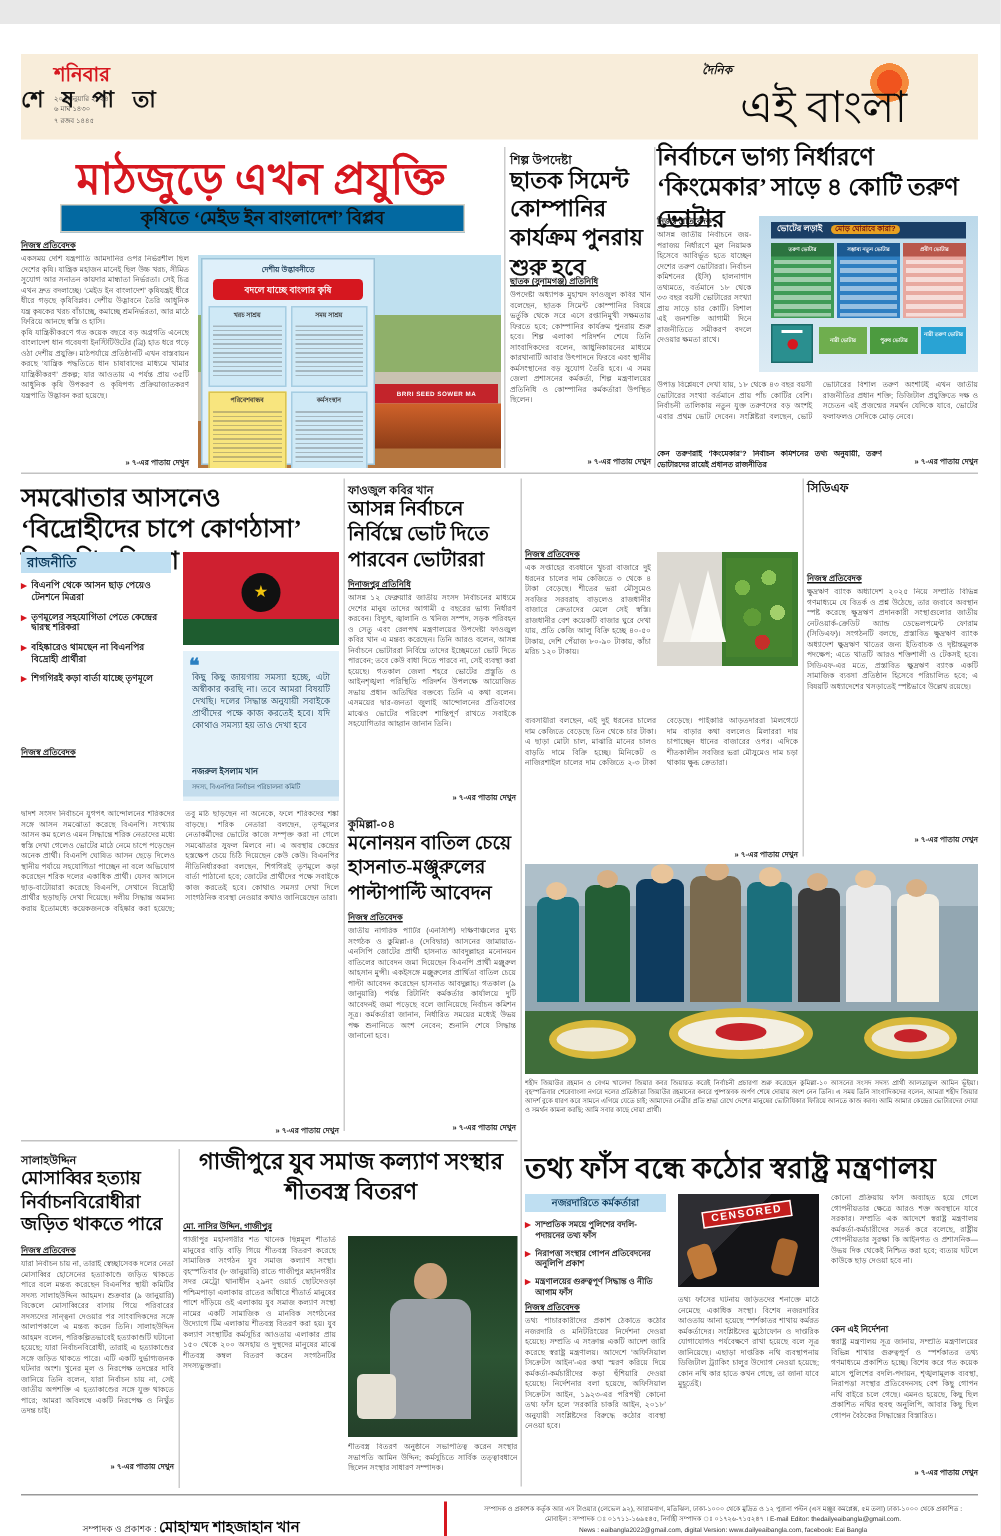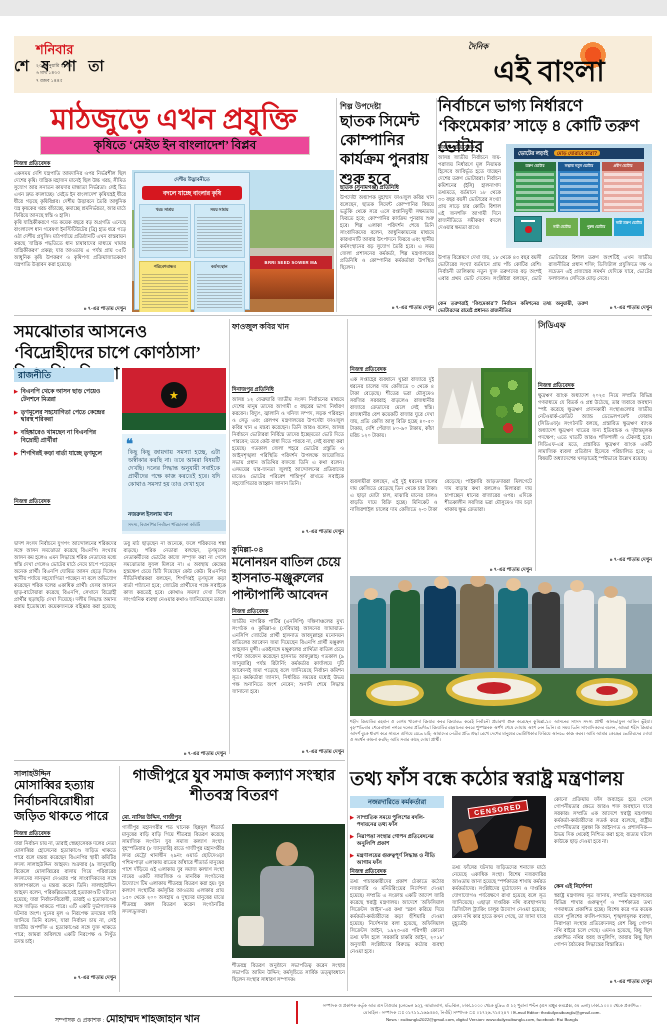--- a/index.html
+++ b/index.html
@@ -34,26 +34,26 @@
         <div>২০ জানুয়ারি ২০২৪</div>
         <div>৬ মাঘ ১৪৩০</div>
         <div>৭ রজব ১৪৪৫</div>
       </div>
     </div>
     <div class="abs" style="left:0;right:12px;top:18px;text-align:left;font-size:15px;font-weight:800;color:#111;letter-spacing:4px;">শে ষ পা তা</div>
     <div class="abs" style="right:18px;top:2px;width:170px;height:53px;">
       <div class="abs" style="right:28px;top:4px;width:26px;height:26px;border-radius:50%;
                   background:radial-gradient(circle at 50% 50%, #f0541e 0 45%, #f58a3c 45% 70%, rgba(245,138,60,0) 70%);"></div>
       <div class="abs" style="left:4px;top:2px;font-size:8px;font-weight:700;font-style:italic;color:#111;">দৈনিক</div>
-      <div class="abs hl" style="left:0;top:10px;width:170px;text-align:center;font-size:29px;font-weight:700;color:#0b0b0b;">এই বাংলা</div>
+      <div class="abs hl" style="left:0;top:10px;width:170px;text-align:center;font-size:29px;font-weight:400;color:#0b0b0b;">এই বাংলা</div>
     </div>
   </div>
 
   <div class="abs hl red" style="left:14px;top:80px;width:320px;text-align:center;font-size:29px;font-weight:800;">মাঠজুড়ে এখন প্রযুক্তি</div>
-  <div class="abs" style="left:40px;top:120px;width:268px;height:17px;background:#ec4899;border:1px solid #d8d2c4;
+  <div class="abs" style="left:40px;top:120px;width:268px;height:17px;background:#0369a1;border:1px solid #d8d2c4;
               text-align:center;font-size:12px;font-weight:800;color:#111;font-family:'Liberation Serif',serif;line-height:17px;">কৃষিতে ‘মেইড ইন বাংলাদেশ’ বিপ্লব</div>
   <div class="abs byline" style="left:14px;top:144px;">নিজস্ব প্রতিবেদক</div>
   <div class="abs body-text" style="left:14px;top:154px;width:112px;height:133px;">
     <div>একসময় দেশি যন্ত্রপাতি আমদানির ওপর নির্ভরশীল ছিল দেশের কৃষি। যান্ত্রিক মহাজন মানেই ছিল উচ্চ খরচ, সীমিত সুযোগ আর সনাতন কায়দার মান্ধাতা নির্ভরতা। সেই চিত্র এখন দ্রুত বদলাচ্ছে। ‘মেইড ইন বাংলাদেশ’ কৃষিযন্ত্রই ধীরে ধীরে গড়ছে কৃষিবিপ্লব। দেশীয় উদ্ভাবনে তৈরি আধুনিক যন্ত্র কৃষকের খরচ বাঁচাচ্ছে, কমাচ্ছে শ্রমনির্ভরতা, আর মাঠে ফিরিয়ে আনছে স্বস্তি ও হাসি।</div>
     <div>কৃষি যান্ত্রিকীকরণে গত কয়েক বছরে বড় অগ্রগতি এনেছে বাংলাদেশ ধান গবেষণা ইনস্টিটিউটের (ব্রি) হাত ধরে গড়ে ওঠা দেশীয় প্রযুক্তি। মাঠপর্যায়ে প্রতিষ্ঠানটি এখন বাস্তবায়ন করছে ‘যান্ত্রিক পদ্ধতিতে ধান চাষাবাদের মাধ্যমে খামার যান্ত্রিকীকরণ’ প্রকল্প; যার আওতায় এ পর্যন্ত প্রায় ৩৫টি আধুনিক কৃষি উপকরণ ও কৃষিপণ্য প্রক্রিয়াজাতকরণ যন্ত্রপাতি উদ্ভাবন করা হয়েছে।</div>
   </div>
   <div class="abs continued" style="left:14px;top:289px;width:112px;">» ৭-এর পাতায় দেখুন</div>
 
   <div class="photo" style="left:132px;top:154px;width:202px;height:142px;background:linear-gradient(to bottom,#bfe0ef 0 28%,#8fb06a 28% 55%,#c9c2b2 55% 78%,#b4753e 78% 100%);">
     <div class="abs" style="left:118px;top:86px;width:82px;height:13px;background:#c3242b;color:#fff;font-size:4.2px;font-weight:700;
@@ -155,20 +155,21 @@
   <div class="abs" style="left:122px;top:418px;width:104px;height:100px;background:#e3f1f9;">
     <span style="position:absolute;left:4px;top:2px;color:#2a7fc1;font-size:13px;font-weight:800;">❝</span>
     <div class="abs" style="left:6px;top:14px;width:92px;font-size:5.8px;line-height:1.4;color:#16384f;text-align:justify;">কিছু কিছু জায়গায় সমস্যা হচ্ছে, এটা অস্বীকার করছি না। তবে আমরা বিষয়টি দেখছি। দলের সিদ্ধান্ত অনুযায়ী সবাইকে প্রার্থীদের পক্ষে কাজ করতেই হবে। যদি কোথাও সমস্যা হয় তাও দেখা হবে</div>
     <div class="abs" style="left:6px;top:76px;font-size:5.6px;font-weight:800;color:#0d2a3d;">নজরুল ইসলাম খান</div>
     <div class="abs" style="left:0;top:86px;width:104px;background:#c4dded;font-size:4.4px;color:#2a4a60;padding:2px 6px;box-sizing:border-box;">সদস্য, বিএনপির নির্বাচন পরিচালনা কমিটি</div>
   </div>
   <div class="abs body-text cols2" style="left:14px;top:524px;width:212px;height:208px;">দ্বাদশ সংসদ নির্বাচনে যুগপৎ আন্দোলনের শরিকদের সঙ্গে আসন সমঝোতা করেছে বিএনপি। সংখ্যায় আসন কম হলেও এমন সিদ্ধান্তে শরিক নেতাদের মধ্যে স্বস্তি দেখা গেলেও ভোটের মাঠে নেমে চাপে পড়েছেন অনেক প্রার্থী। বিএনপি ঘোষিত আসন ছেড়ে দিলেও স্থানীয় পর্যায়ে সহযোগিতা পাচ্ছেন না বলে অভিযোগ করেছেন শরিক দলের একাধিক প্রার্থী। যেসব আসনে ছাড়-বাটোয়ারা করেছে বিএনপি, সেখানে বিদ্রোহী প্রার্থীর ছড়াছড়ি দেখা দিয়েছে। দলীয় সিদ্ধান্ত অমান্য করায় ইতোমধ্যে কয়েকজনকে বহিষ্কার করা হয়েছে; তবু মাঠ ছাড়ছেন না অনেকে, ফলে শরিকদের শঙ্কা বাড়ছে। শরিক নেতারা বলছেন, তৃণমূলের নেতাকর্মীদের ভোটের কাজে সম্পৃক্ত করা না গেলে সমঝোতার সুফল মিলবে না। এ অবস্থায় কেন্দ্রের হস্তক্ষেপ চেয়ে চিঠি দিয়েছেন কেউ কেউ। বিএনপির নীতিনির্ধারকরা বলছেন, শিগগিরই তৃণমূলে কড়া বার্তা পাঠানো হবে; জোটের প্রার্থীদের পক্ষে সবাইকে কাজ করতেই হবে। কোথাও সমস্যা দেখা দিলে সাংগঠনিক ব্যবস্থা নেওয়ার কথাও জানিয়েছেন তারা।</div>
   <div class="abs continued" style="left:120px;top:734px;width:106px;">» ৭-এর পাতায় দেখুন</div>
 
   <div class="abs kicker" style="left:232px;top:305px;font-size:7.5px;text-align:right;">ফাওজুল কবির খান</div>
+  <div class="abs hl" style="left:232px;top:315px;width:112px;font-size:13px;line-height:1.3;">আসন্ন নির্বাচনে নির্বিঘ্নে ভোট দিতে পারবেন ভোটাররা</div>
   <div class="abs byline" style="left:232px;top:370px;">দিনাজপুর প্রতিনিধি</div>
   <div class="abs body-text" style="left:232px;top:380px;width:112px;height:130px;">আসন্ন ১২ ফেব্রুয়ারি জাতীয় সংসদ নির্বাচনের মাধ্যমে দেশের মানুষ তাদের আগামী ৫ বছরের ভাগ্য নির্ধারণ করবেন। বিদ্যুৎ, জ্বালানি ও খনিজ সম্পদ, সড়ক পরিবহন ও সেতু এবং রেলপথ মন্ত্রণালয়ের উপদেষ্টা ফাওজুল কবির খান এ মন্তব্য করেছেন। তিনি আরও বলেন, আসন্ন নির্বাচনে ভোটাররা নির্বিঘ্নে তাদের ইচ্ছেমতো ভোট দিতে পারবেন; তবে কেউ বাধা দিতে পারবে না, সেই ব্যবস্থা করা হয়েছে। গতকাল জেলা শহরে ভোটের প্রস্তুতি ও আইনশৃঙ্খলা পরিস্থিতি পরিদর্শন উপলক্ষে আয়োজিত সভায় প্রধান অতিথির বক্তব্যে তিনি এ কথা বলেন। এসময়ের দ্বার-জনতা জুলাই আন্দোলনের প্রতিবাদের মাঝেও ভোটের পরিবেশ শান্তিপূর্ণ রাখতে সবাইকে সহযোগিতার আহ্বান জানান তিনি।</div>
   <div class="abs continued" style="left:232px;top:512px;width:112px;">» ৭-এর পাতায় দেখুন</div>
 
   <div class="abs kicker" style="left:232px;top:528px;font-size:7.5px;">কুমিল্লা-০৪</div>
   <div class="abs hl" style="left:232px;top:538px;width:112px;font-size:12.5px;line-height:1.3;">মনোনয়ন বাতিল চেয়ে হাসনাত-মঞ্জুরুলের পাল্টাপাল্টি আবেদন</div>
   <div class="abs byline" style="left:232px;top:592px;">নিজস্ব প্রতিবেদক</div>
   <div class="abs body-text" style="left:232px;top:602px;width:112px;height:128px;">জাতীয় নাগরিক পার্টির (এনসিপি) দক্ষিণাঞ্চলের মুখ্য সংগঠক ও কুমিল্লা-৪ (দেবিদ্বার) আসনের জামায়াত-এনসিপি জোটের প্রার্থী হাসনাত আবদুল্লাহর মনোনয়ন বাতিলের আবেদন জমা দিয়েছেন বিএনপি প্রার্থী মঞ্জুরুল আহসান মুন্সী। একইসঙ্গে মঞ্জুরুলের প্রার্থিতা বাতিল চেয়ে পাল্টা আবেদন করেছেন হাসনাত আবদুল্লাহ। গতকাল (৯ জানুয়ারি) পর্যন্ত রিটার্নিং কর্মকর্তার কার্যালয়ে দুটি আবেদনই জমা পড়েছে বলে জানিয়েছে নির্বাচন কমিশন সূত্র। কর্মকর্তারা জানান, নির্ধারিত সময়ের মধ্যেই উভয় পক্ষ শুনানিতে অংশ নেবেন; শুনানি শেষে সিদ্ধান্ত জানানো হবে।</div>
   <div class="abs continued" style="left:232px;top:732px;width:112px;">» ৭-এর পাতায় দেখুন</div>
 

